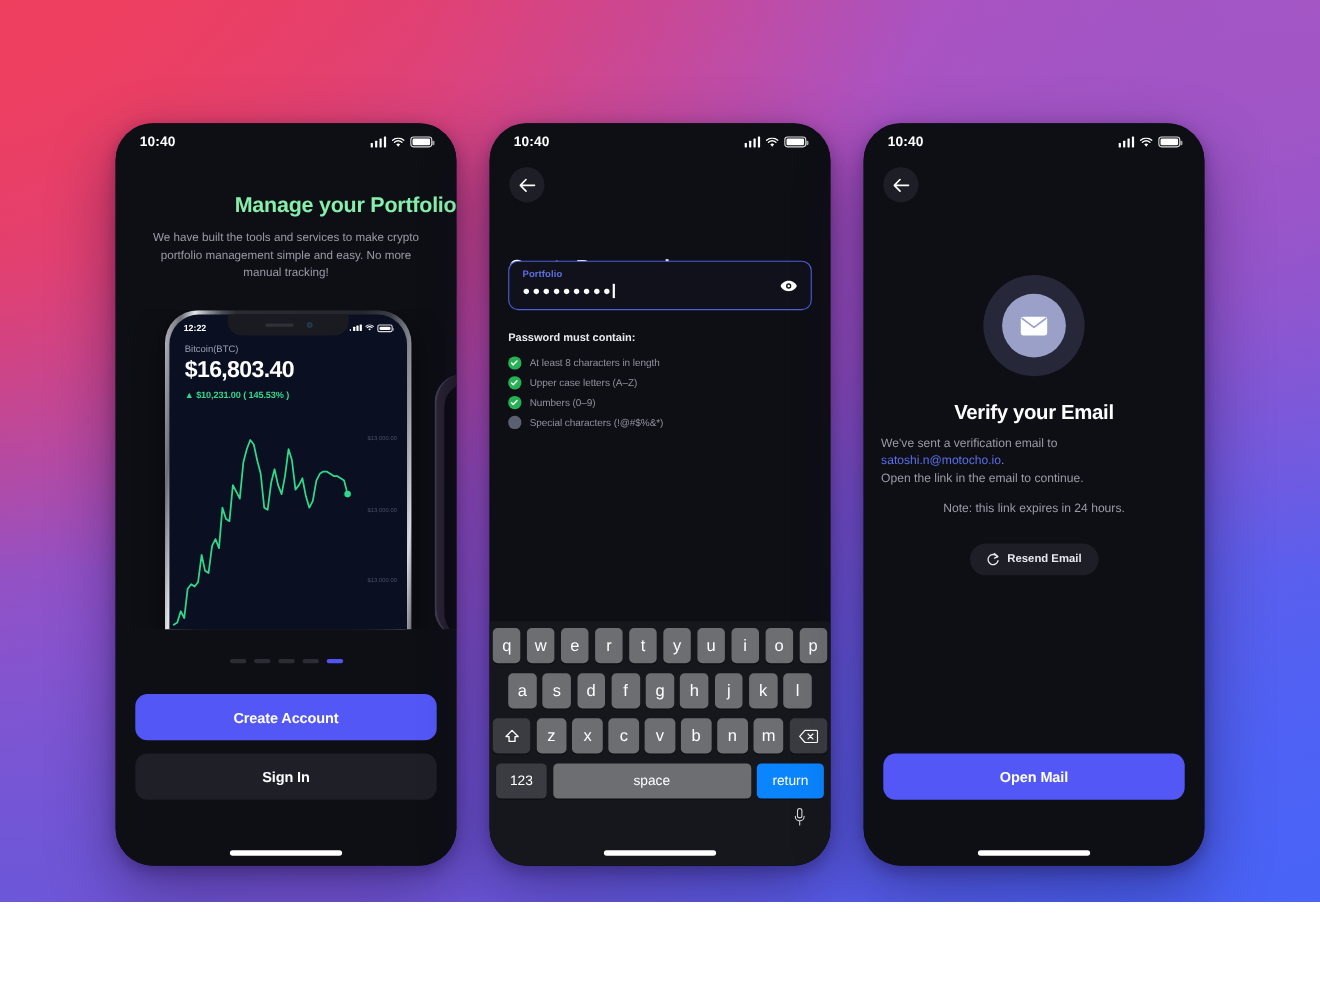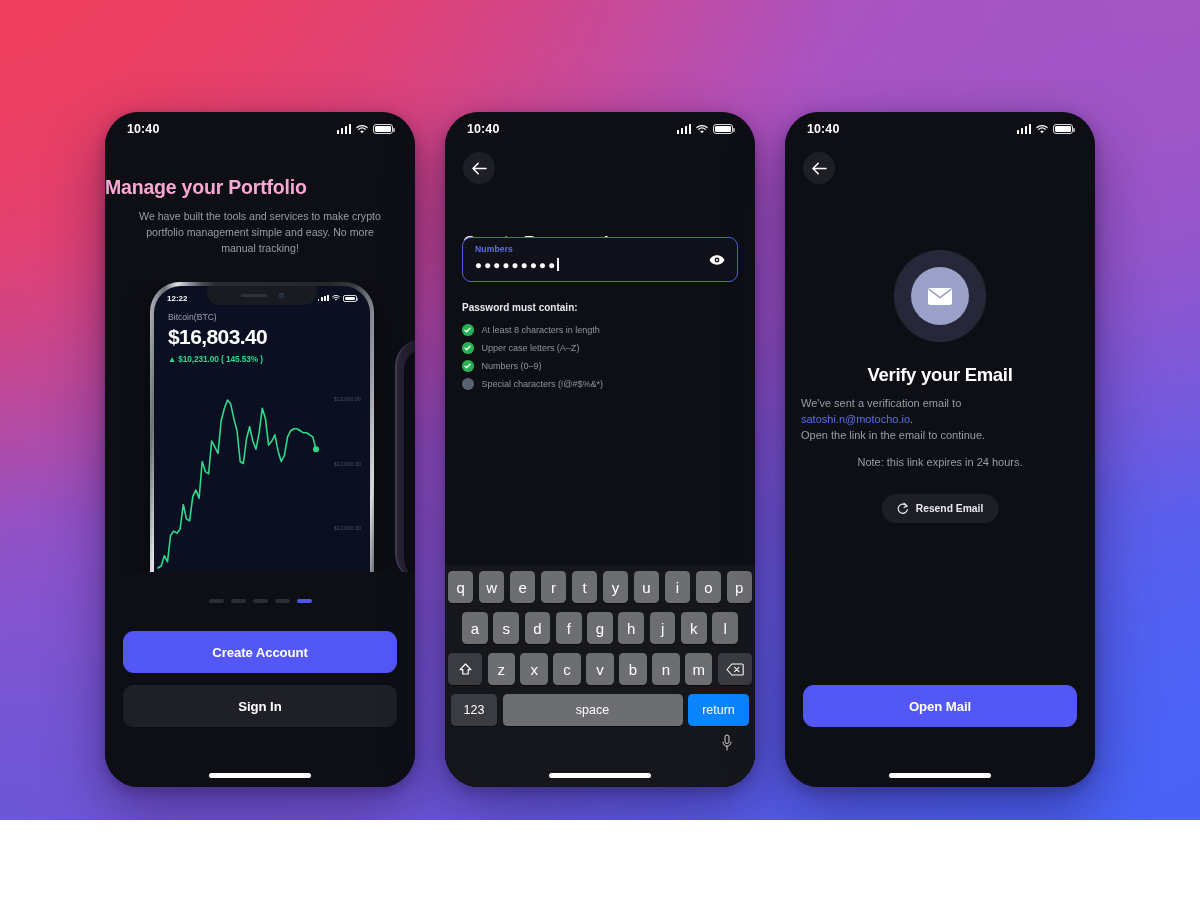--- a/index.html
+++ b/index.html
@@ -95,22 +95,22 @@
     transform: translateX(-50%);
     width: 102px; height: 5px;
     background: #fff;
     border-radius: 3px;
   }
 
   
   .s1-title {
     position: absolute;
     top: 64px; left: 0; right: 0;
-    text-align: left;
-    color: #f9a8d4;
+    text-align: right;
+    color: #86efac;
     font-size: 19.5px;
     font-weight: bold;
     letter-spacing: -0.2px;
   }
   .s1-sub {
     position: absolute;
     top: 96px; left: 24px; right: 24px;
     text-align: center;
     color: #9a9ba6;
     font-size: 10.6px;
@@ -546,21 +546,21 @@
         <span>
           <svg width="15" height="13" viewBox="0 0 15 13">
               <path d="M6.2 1.2 1 6.5l5.2 5.3M1.2 6.5H14" stroke="#fff" stroke-width="1.5" fill="none" stroke-linecap="round" stroke-linejoin="round"></path>
             </svg>
         </span>
       </div>
 
       <div class="s2-title">Create Password</div>
 
       <div class="pwfield">
-        <div class="pwlabel">Numbers</div>
+        <div class="pwlabel">Portfolio</div>
         <div class="pwdots">
           <span>●●●●●●●●●</span>
             <span class="caret"></span>
         </div>
         <div class="eye">
           <span>
             <svg width="16" height="11" viewBox="0 0 16 11">
                 <path d="M8 .8C4.3.8 1.4 3.3.6 5.5c.8 2.2 3.7 4.7 7.4 4.7s6.6-2.5 7.4-4.7C14.6 3.3 11.7.8 8 .8z" fill="#fff"></path>
                 <circle cx="8" cy="5.5" r="2.4" fill="#14151c"></circle>
                 <circle cx="8" cy="5.5" r="1.1" fill="#fff"></circle>

